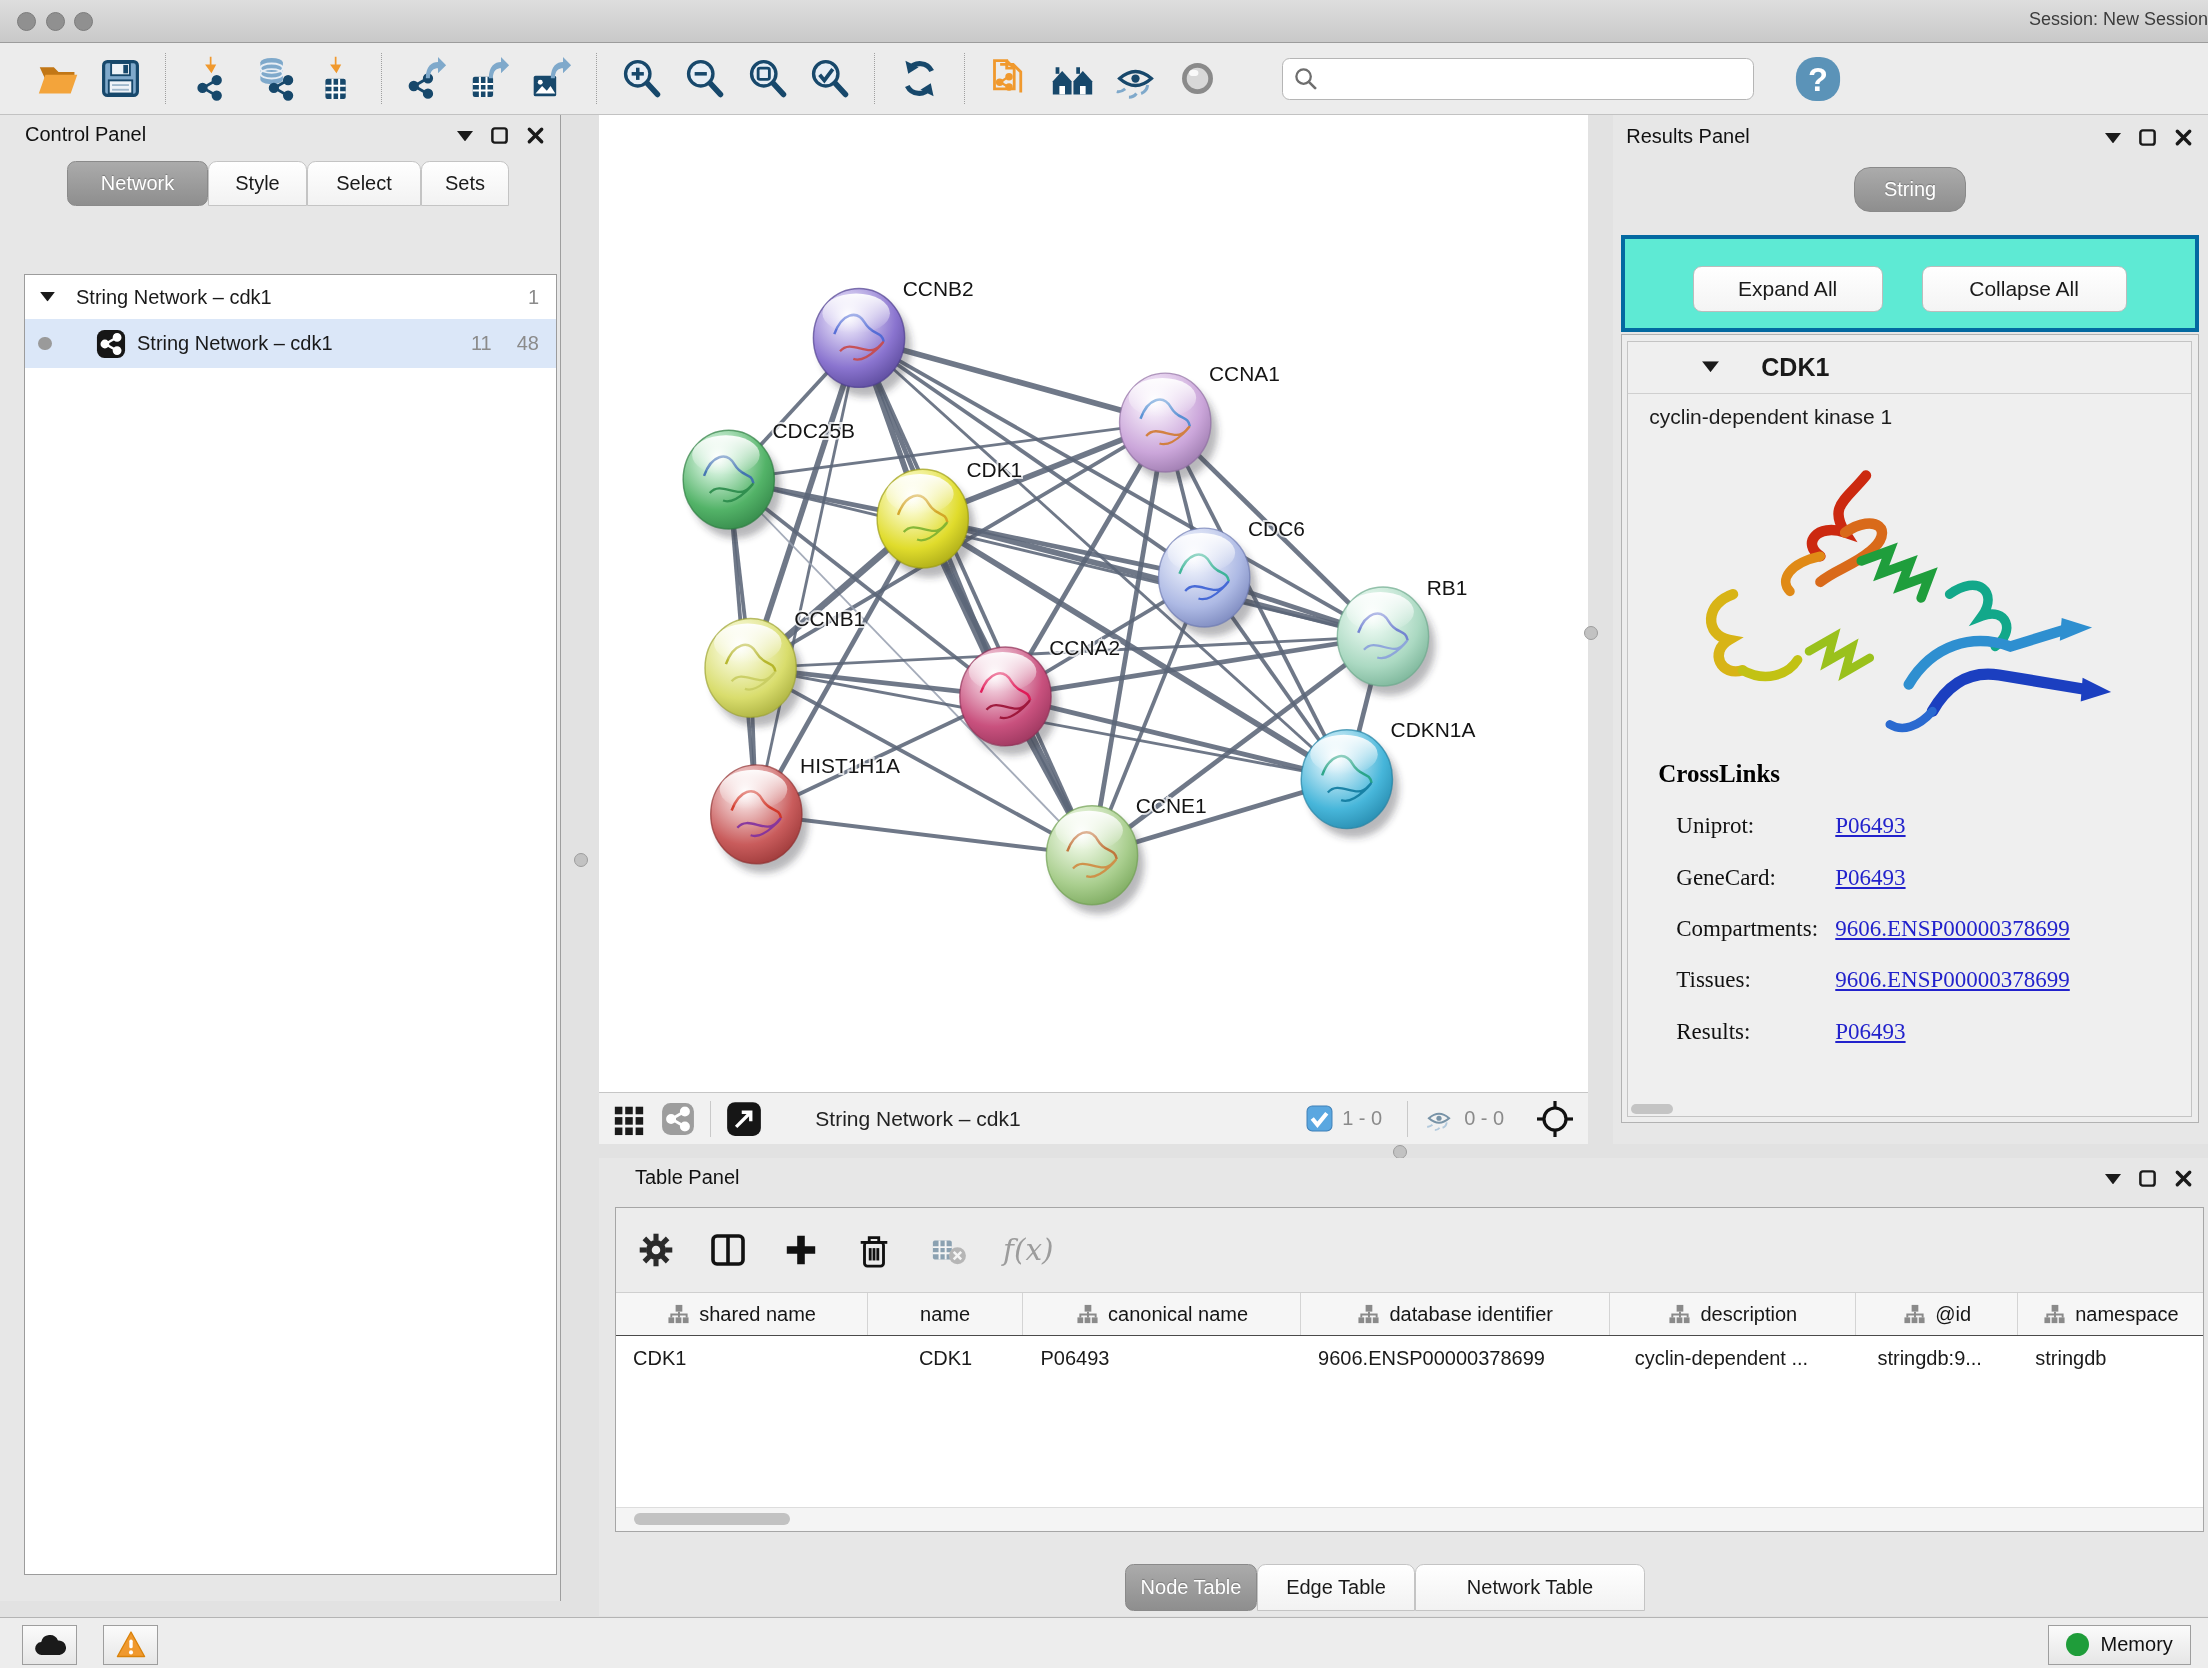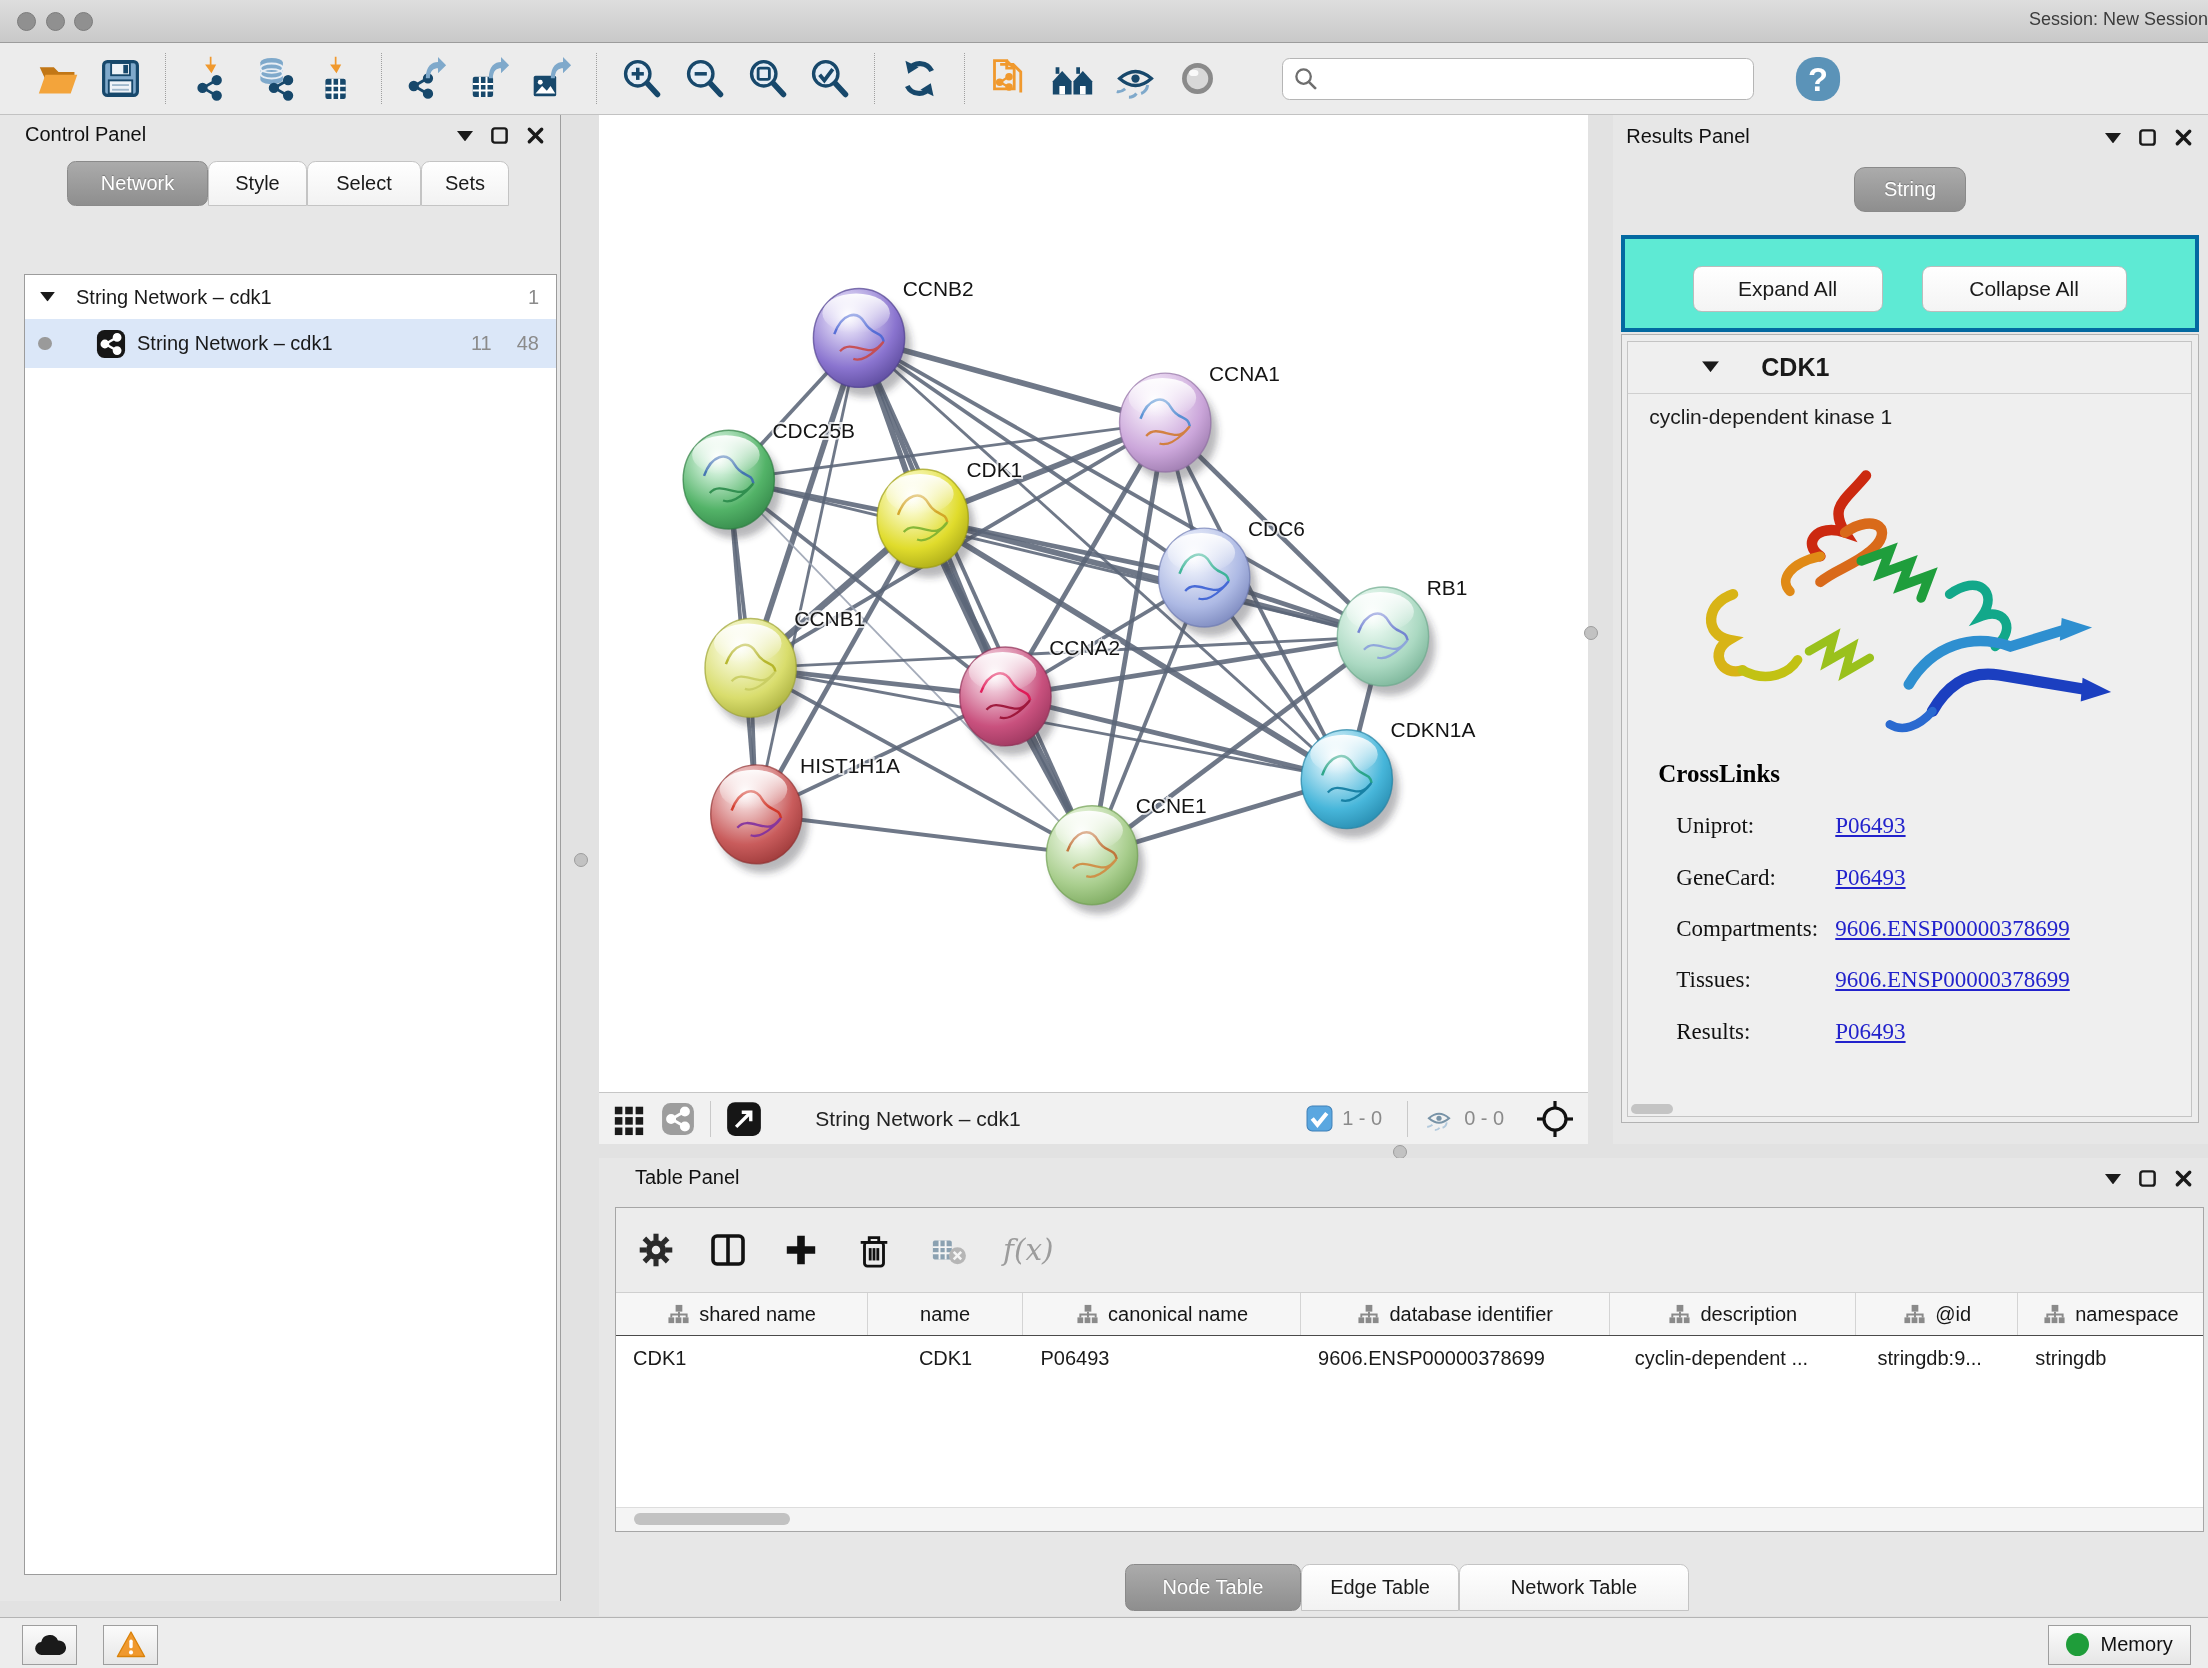--- a/index.html
+++ b/index.html
@@ -29,21 +29,21 @@
   
   .panel-title{font-size:20px;color:#111;}
   .panel-controls{position:absolute;display:flex;align-items:center;gap:17px;}
   .pc-ico{width:19px;height:19px;}
 
   .tab{height:45px;display:flex;align-items:center;justify-content:center;font-size:20px;
        background:linear-gradient(#ffffff,#f2f2f2);border:1px solid #c4c4c4;border-radius:8.6px 8.6px 0 0;
        color:#1a1a1a;box-sizing:border-box;}
   .tab.sel{background:linear-gradient(#ababab,#8e8e8e);color:#fff;border-color:#8a8a8a;
            text-shadow:0 -1px 1px rgba(0,0,0,.25);border-radius:8.6px;}
-  .tab.rounded{border-radius:11px;}
+  .tab.rounded{border-radius:16px;}
 
   
   .control-panel{left:0;top:115px;width:560px;height:1486px;background:#e7e7e7;border-right:1px solid #9e9e9e;}
   .cp-tabs{position:absolute;left:67px;top:46px;display:flex;}
   .cp-sum{position:absolute;left:0;top:116px;width:100%;height:40px;}
   .cp-sum-label{position:absolute;left:0;top:7.6px;width:100%;text-align:center;font-size:19px;color:#222;}
   .tree-box{position:absolute;left:24px;top:159px;width:533px;height:1301px;background:#fff;
             border:1px solid #9c9c9c;box-sizing:border-box;}
   .tree-row{position:relative;display:flex;align-items:center;height:44px;font-size:20px;}
   .tree-row.child{height:49px;background:#dbe7f8;}
@@ -825,21 +825,21 @@
         <div class="td" style="width:278px">P06493</div>
         <div class="td" style="width:309px">9606.ENSP00000378699</div>
         <div class="td" style="width:247px;padding-left:25px">cyclin-dependent ...</div>
         <div class="td" style="width:162px;padding-left:21px">stringdb:9...</div>
         <div class="td" style="width:185px">stringdb</div>
       </div>
       <div class="htrack"></div>
       <div class="hthumb"></div>
     </div>
     <div class="tp-tabs">
-      <div class="tab sel" style="width:176px;height:47px">Node Table</div>
+      <div class="tab sel" style="width:132px;height:47px">Node Table</div>
       <div class="tab" style="width:158px;height:47px">Edge Table</div>
       <div class="tab" style="width:230px;height:47px">Network Table</div>
     </div>
   </div>
 
   <div class="abs status-bar">
     <div class="sb-btn" style="left:22px;width:55px">
       <svg width="32" height="25" viewBox="0 0 40 30">
         <path d="M10 28 a8 8 0 0 1 -1 -16 a11 11 0 0 1 21 -2 a7.5 7.5 0 0 1 2 18 z" fill="#1a1a1a"></path>
       </svg>

